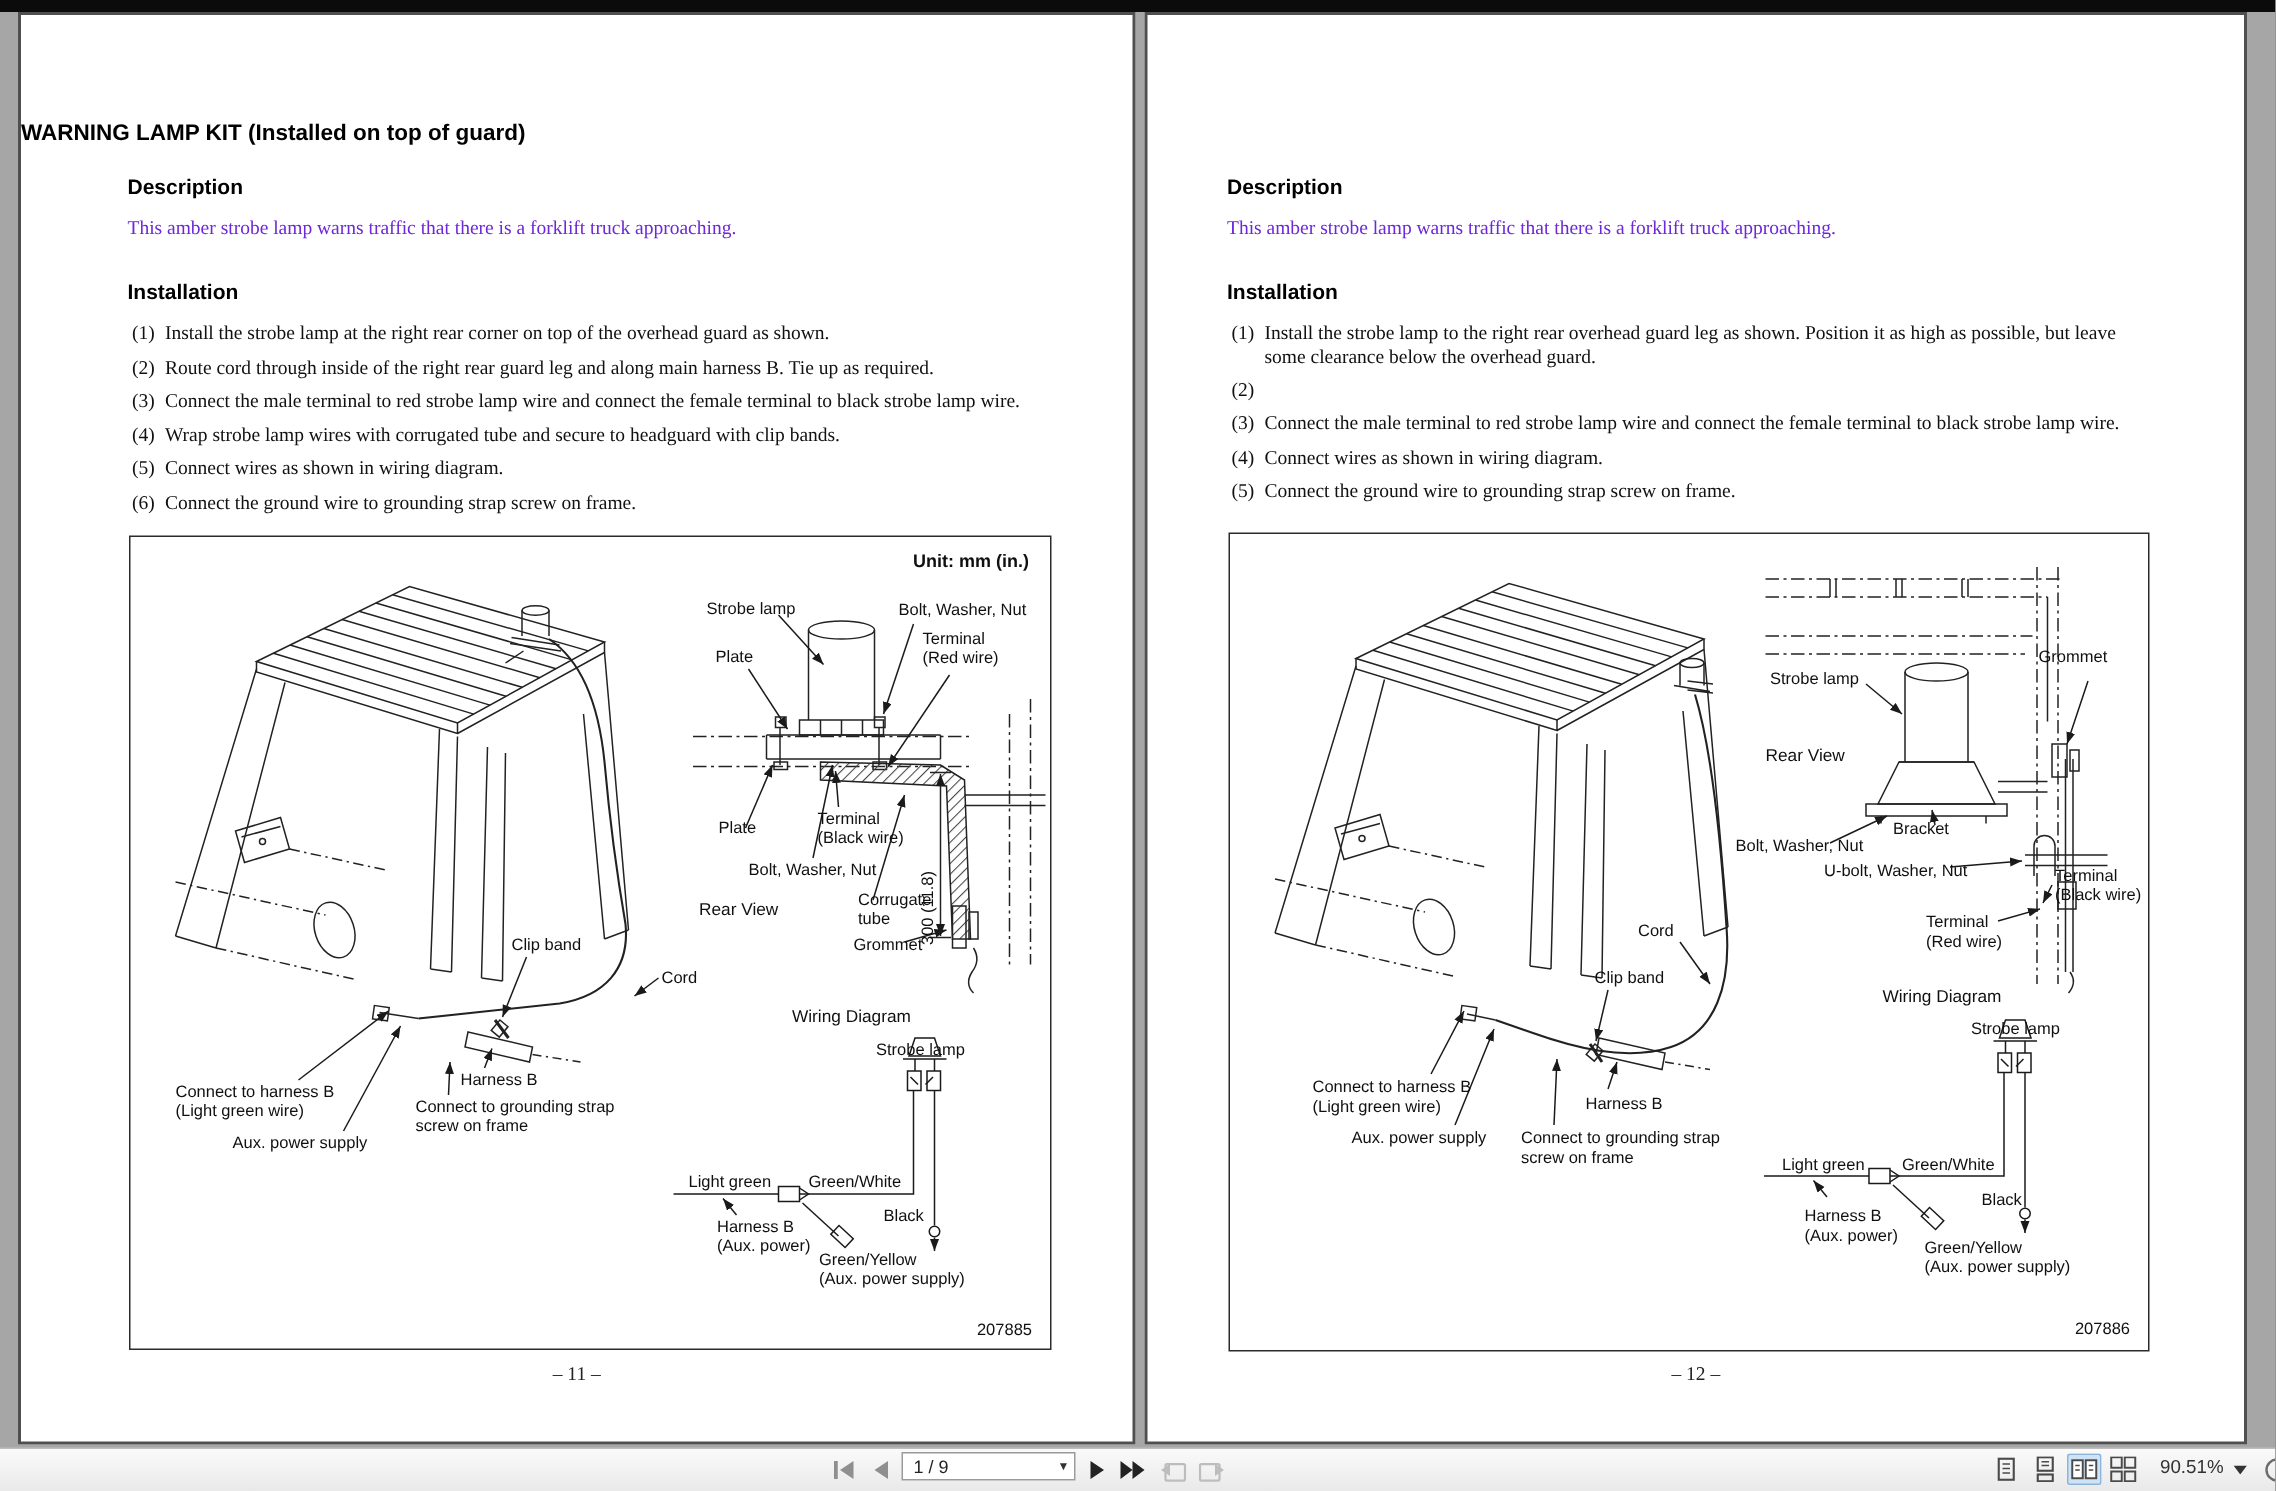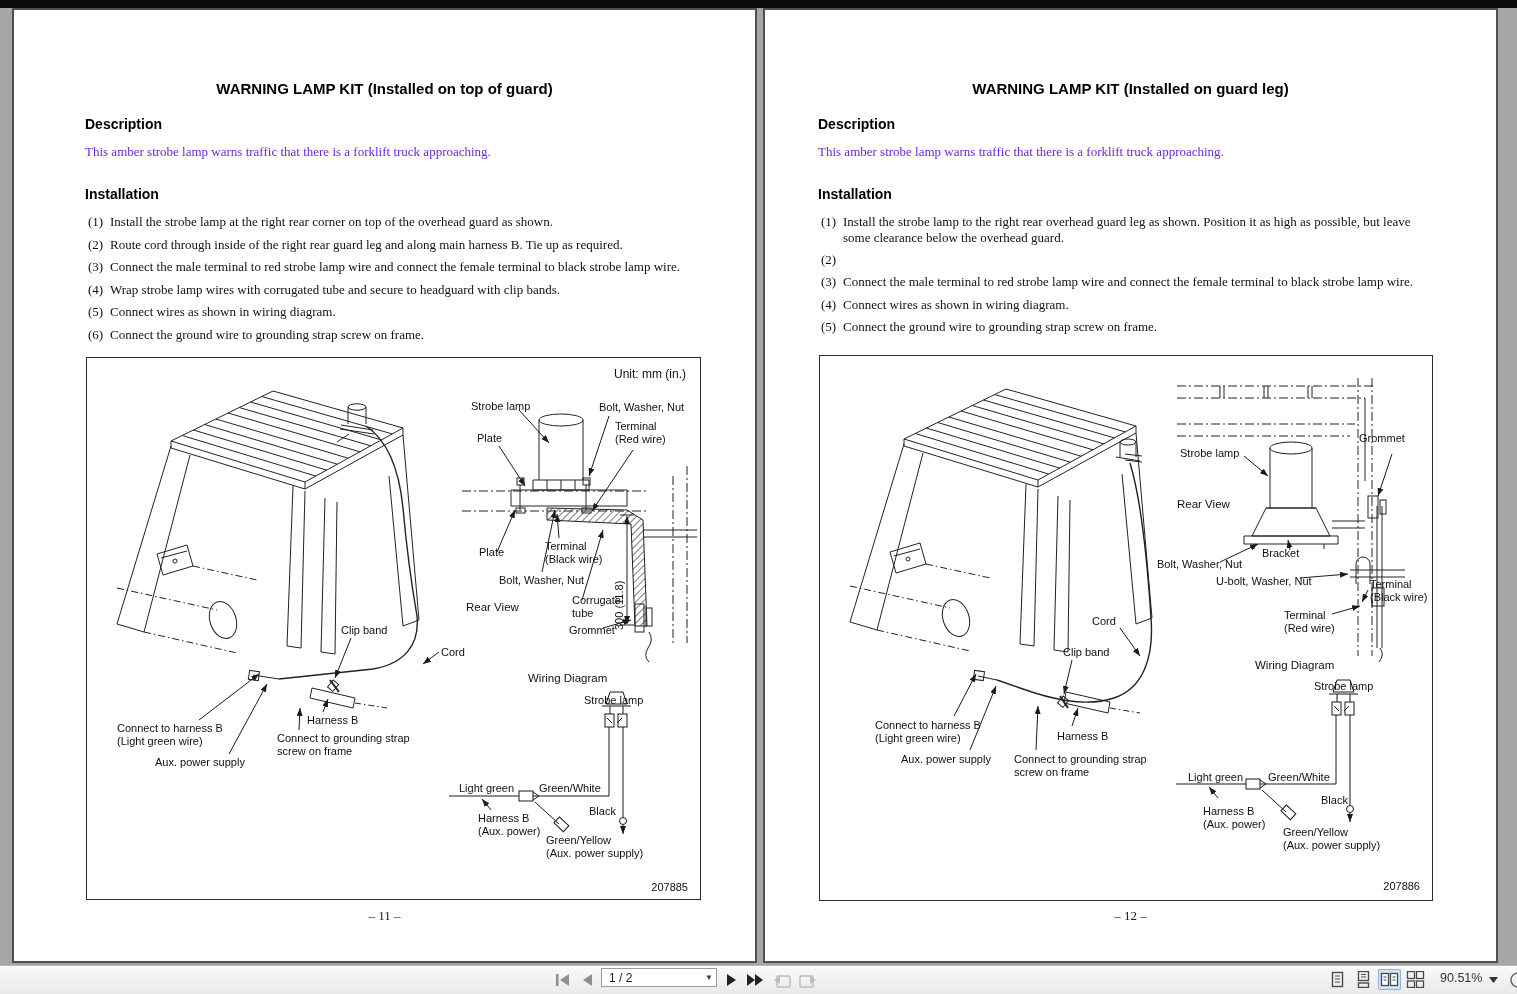--- a/index.html
+++ b/index.html
@@ -2,21 +2,21 @@
 <html><head>
 <meta charset="utf-8">
 <style>
   html,body{margin:0;padding:0;background:#888;}
   .screen{position:relative;width:1517px;height:994px;background:#a6a6a6;overflow:hidden;
           font-family:"Liberation Serif",serif;}
   .topbar{position:absolute;left:0;top:0;width:1517px;height:8px;background:#0b0b0b;}
   .pg{position:absolute;top:8px;height:955px;background:#ffffff;border:2px solid #4f4f4f;box-sizing:border-box;}
   .pg-left{left:12px;width:745px;}
   .pg-right{left:763px;width:735px;}
-  .ptitle{position:absolute;left:0;width:100%;text-align:center;top:70px;
+  .ptitle{position:absolute;left:0;width:100%;top:70px;
           font:bold 15px "Liberation Sans",sans-serif;color:#000;}
   .phead{position:absolute;font:bold 14px "Liberation Sans",sans-serif;color:#000;}
   .pbody{position:absolute;font:13px "Liberation Serif",serif;color:#6d28d9;}
   .steps{position:absolute;display:flex;flex-direction:column;gap:6.5px;
          font:13px "Liberation Serif",serif;color:#111;}
   .step{display:flex;}
   .step .n{width:22px;flex:none;}
   .step .t{line-height:15.5px;}
   .figbox{position:absolute;border:1px solid #2b2b2b;background:#fff;}
   .fl{position:absolute;font:11px "Liberation Sans",sans-serif;color:#101010;
@@ -161,21 +161,21 @@
             <path d="M446,434 L452,438 L446,442"></path>
           <path d="M536,369 L536,459"></path>
           <circle cx="536" cy="463" r="3.5"></circle>
           <path d="M536,467 L536,476" marker-end="url(#aL)"></path>
           <path d="M448,444 L472,466"></path>
           <rect x="468" y="462" width="13" height="8" transform="rotate(43 474 466)"></rect>
           <path d="M404,452 L395,441" marker-end="url(#aL)"></path>
         </g>
       </svg>
 
-      <span class="fl" style="right:14px;top:10px;font-size:12px;font-weight:normal">Unit:  mm (in.)</span>
+      <span class="fl" style="right:14px;top:10px;font-size:12px;font-weight:bold">Unit:  mm (in.)</span>
       <span class="fl" style="left:384px;top:42px">Strobe lamp</span>
       <span class="fl" style="left:512px;top:43px">Bolt, Washer, Nut</span>
       <span class="fl" style="left:390px;top:74px">Plate</span>
       <span class="fl" style="left:528px;top:62px">Terminal
 (Red wire)</span>
       <span class="fl" style="left:392px;top:188px">Plate</span>
       <span class="fl" style="left:458px;top:182px">Terminal
 (Black wire)</span>
       <span class="fl" style="left:412px;top:216px">Bolt, Washer, Nut</span>
       <span class="fl flb" style="left:379px;top:243px">Rear View</span>
@@ -199,21 +199,20 @@
       <span class="fl" style="left:391px;top:454px">Harness B
 (Aux. power)</span>
       <span class="fl" style="left:459px;top:476px">Green/Yellow
 (Aux. power supply)</span>
       <span class="fignum" style="right:12px;bottom:6px">207885</span>
     </div>
     <div class="pnum">– 11 –</div>
   </div>
 
   <div class="pg pg-right">
-    <div class="ptitle">WARNING LAMP KIT (Installed on guard leg)</div>
     <div class="phead" style="left:53px;top:106px">Description</div>
     <div class="pbody" style="left:53px;top:134px">This amber strobe lamp warns traffic that there is a forklift truck approaching.</div>
     <div class="phead" style="left:53px;top:176px">Installation</div>
     <div class="steps" style="left:56px;top:204px;width:618px">
       <div class="step">
           <span class="n">(1)</span>
           <span class="t">Install the strobe lamp to the right rear overhead guard leg as shown.  Position it as high as possible, but leave some clearance below the overhead guard.</span>
         </div>
       <div class="step">
           <span class="n">(2)</span>
@@ -349,21 +348,21 @@
         <rect x="1" y="0" width="2.5" height="12" fill="#8f8f8f"></rect>
         <path d="M14,0 L5,6 L14,12 Z" fill="#8f8f8f"></path>
       </svg>
   </div>
   <div class="tbtn" style="left:576px">
     <svg width="12" height="12">
         <path d="M11,0 L2,6 L11,12 Z" fill="#8f8f8f"></path>
       </svg>
   </div>
   <div class="pagebox">
-    <span class="val">1 / 2</span>
+    <span class="val">1 / 9</span>
     <span class="car">▼</span>
   </div>
   <div class="tbtn" style="left:721px">
     <svg width="12" height="12">
         <path d="M1,0 L10,6 L1,12 Z" fill="#222"></path>
       </svg>
   </div>
   <div class="tbtn" style="left:744px">
     <svg width="18" height="12">
         <path d="M1,0 L9,6 L1,12 Z" fill="#222"></path>

